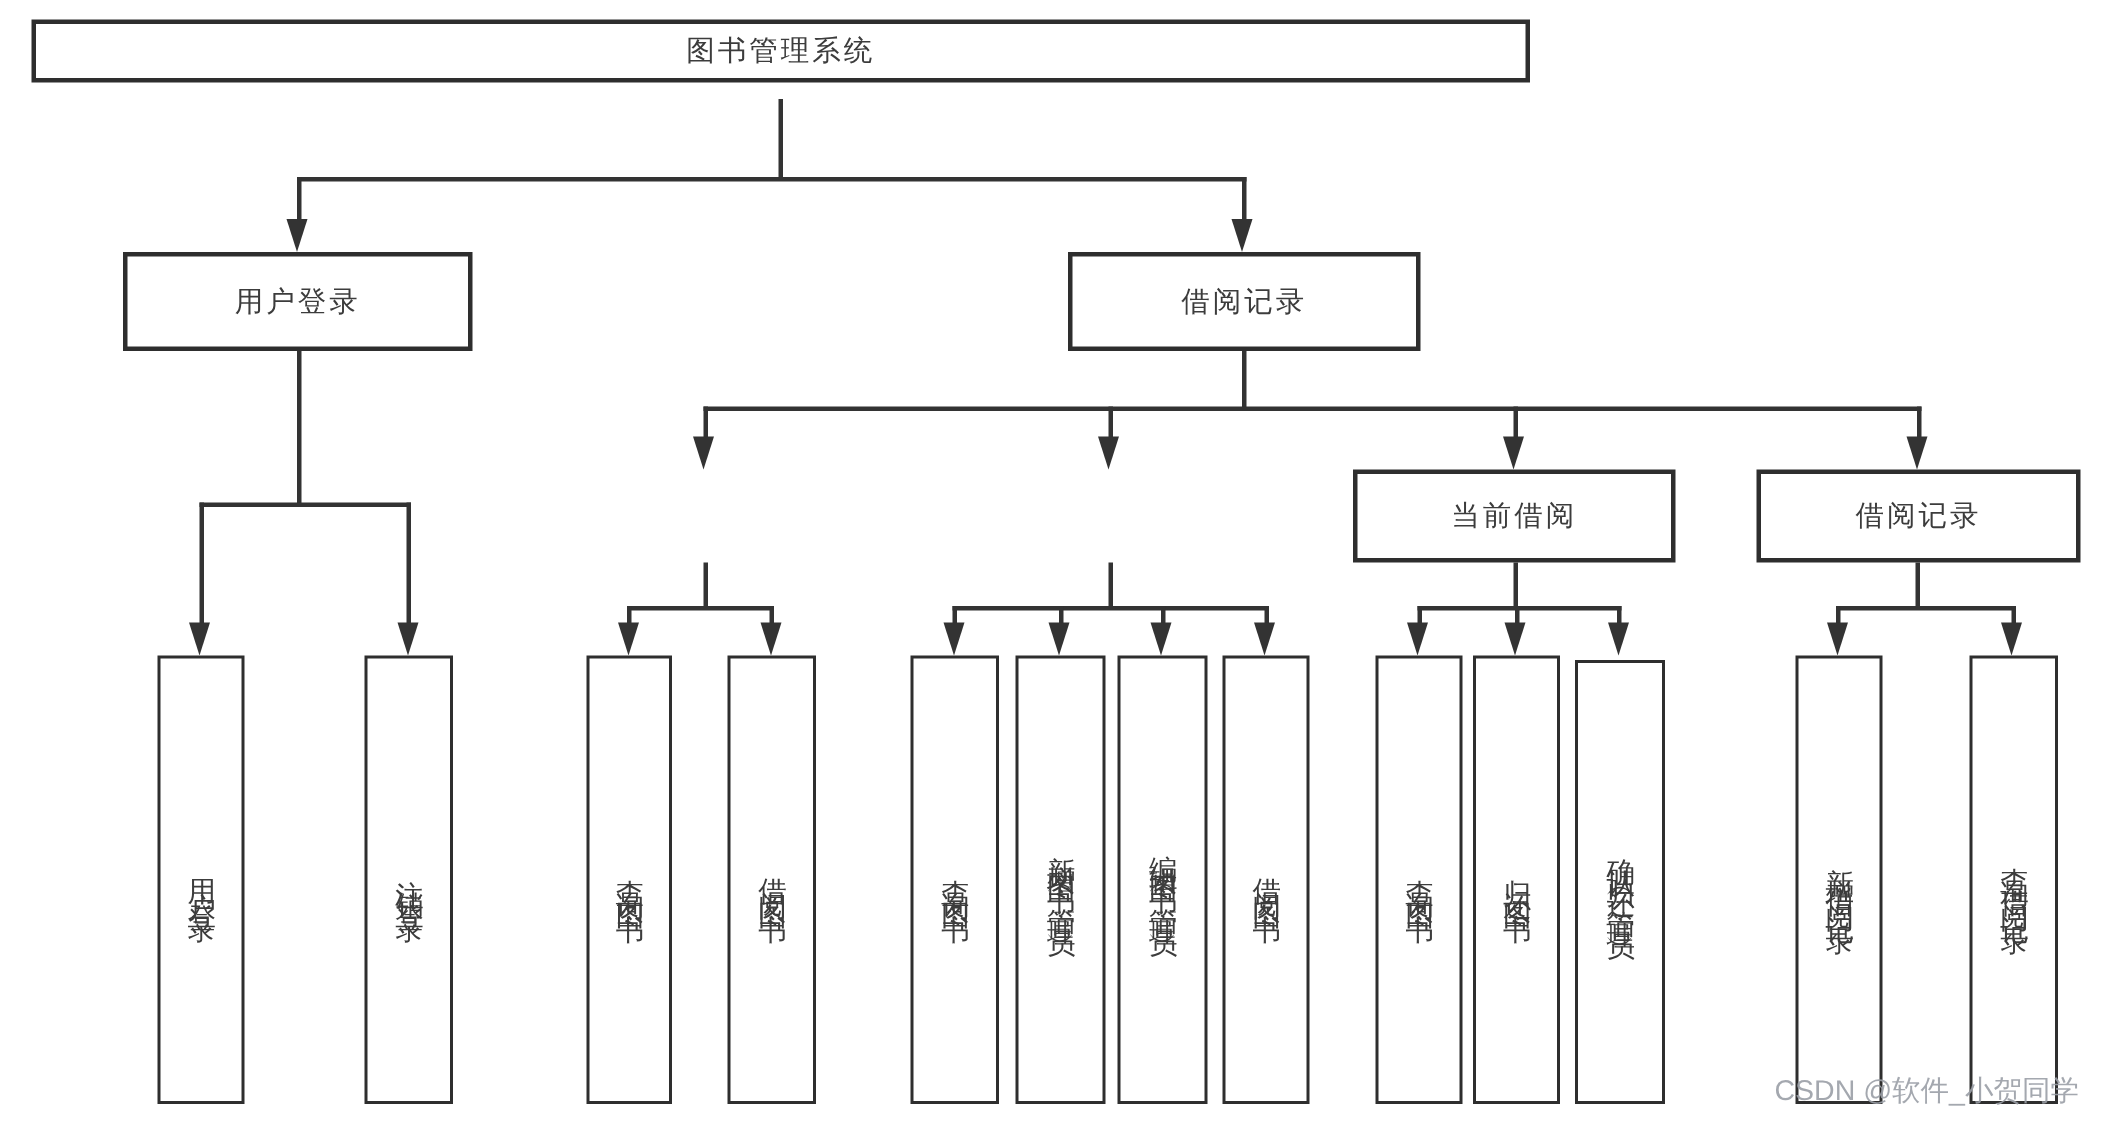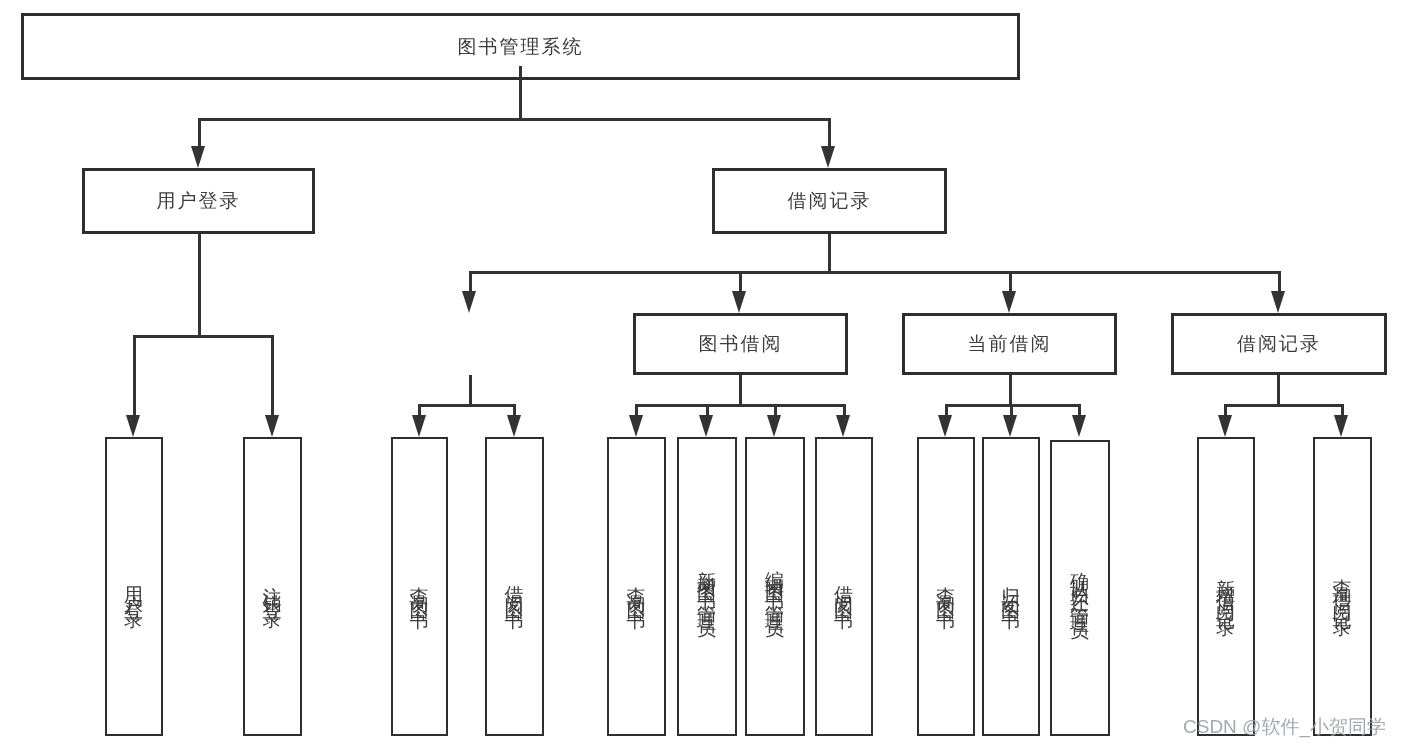--- a/index.html
+++ b/index.html
@@ -28,21 +28,21 @@
            border-top: 22px solid #333333; }
 
   .watermark { position: absolute; left: 1183px; top: 714px; font-size: 19px;
                color: rgba(154,159,166,0.9); white-space: nowrap; z-index: 5; }
 </style>
 </head>
 <body>
 
 <div class="stage">
 
-  <div class="box h-label" style="left:21px; top:13px; width:999px; height:67px;">
+  <div class="box h-label" style="left:21px; top:13px; width:999px; height:42px;">
     <span>图书管理系统</span>
   </div>
 
   <div class="vline" style="left:519px; top:66px; height:54px;"></div>
   <div class="hline" style="left:198px; top:118px; width:633px;"></div>
   <div class="vline" style="left:198px; top:118px; height:32px;"></div>
   <div class="arrow" style="left:191px; top:146px;"></div>
   <div class="vline" style="left:828px; top:118px; height:32px;"></div>
   <div class="arrow" style="left:821px; top:146px;"></div>
 
@@ -64,23 +64,20 @@
   <div class="hline" style="left:469px; top:271px; width:812px;"></div>
   <div class="vline" style="left:469px; top:271px; height:22px;"></div>
   <div class="arrow" style="left:462px; top:291px;"></div>
   <div class="vline" style="left:739px; top:271px; height:22px;"></div>
   <div class="arrow" style="left:732px; top:291px;"></div>
   <div class="vline" style="left:1009px; top:271px; height:22px;"></div>
   <div class="arrow" style="left:1002px; top:291px;"></div>
   <div class="vline" style="left:1278px; top:271px; height:22px;"></div>
   <div class="arrow" style="left:1271px; top:291px;"></div>
 
-  <div class="box h-label" style="left:633px; top:313px; width:215px; height:62px;">
-    <span>图书借阅</span>
-  </div>
   <div class="box h-label" style="left:902px; top:313px; width:215px; height:62px;text-align:center;">
     <span>当前借阅</span>
   </div>
   <div class="box h-label" style="left:1171px; top:313px; width:216px; height:62px;">
     <span>借阅记录</span>
   </div>
 
   <div class="vline" style="left:469px; top:375px; height:31px;"></div>
   <div class="hline" style="left:418px; top:404px; width:98px;"></div>
   <div class="vline" style="left:418px; top:404px; height:13px;"></div>

